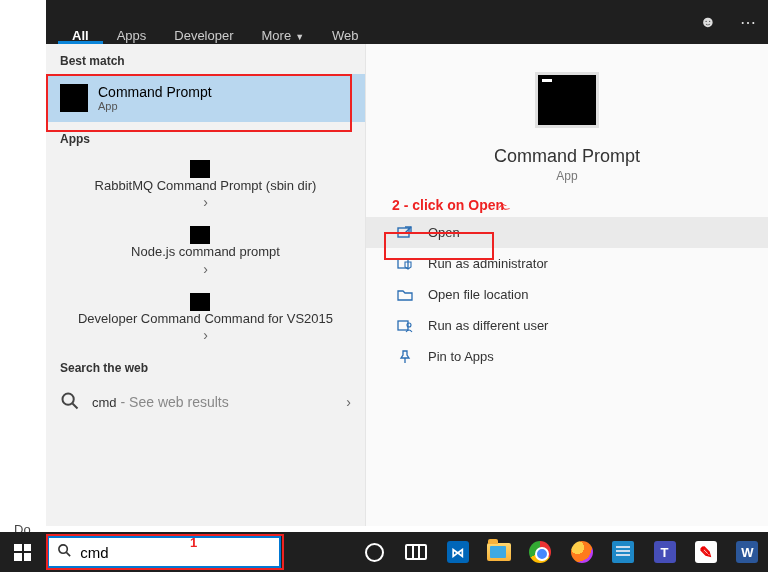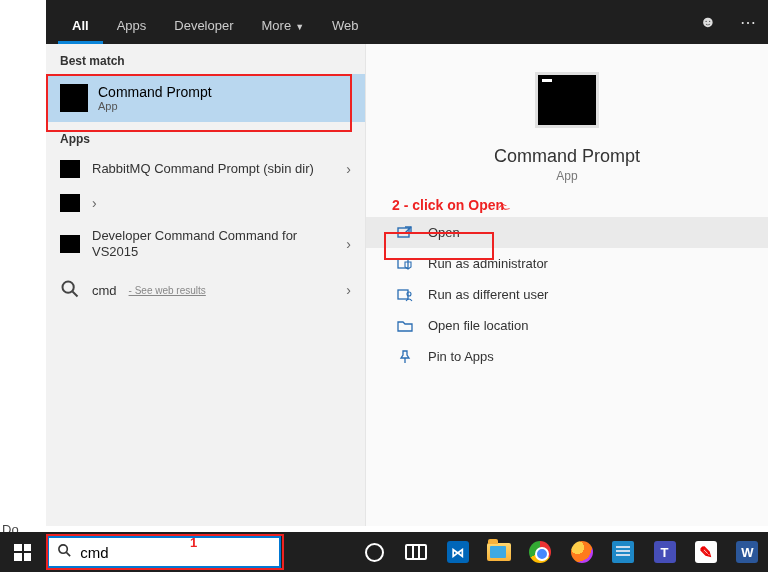--- a/index.html
+++ b/index.html
@@ -4,21 +4,21 @@
 <style>
   * { box-sizing: border-box; margin: 0; padding: 0; font-family: "Segoe UI", Arial, sans-serif; }
   html, body { width: 768px; height: 572px; overflow: hidden; background: #fff; }
 
   
   .topbar {
     position: absolute; left: 46px; top: 0; width: 722px; height: 44px;
     background: #1f1f1f; display: flex; align-items: center; color: #ccc;
     padding-left: 12px;
   }
-  .topbar .tab { padding: 4px 14px; height: 44px; line-height: 44px; font-size: 13px; cursor: pointer; }
+  .topbar .tab { padding: 14px 14px; height: 44px; line-height: 44px; font-size: 13px; cursor: pointer; }
   .topbar .tab.active { color: #fff; border-bottom: 3px solid #0a84d8; font-weight: 600; }
   .topbar .more-caret { font-size: 9px; margin-left: 4px; }
   .topbar .spacer { flex: 1; }
   .topbar .right-ico { width: 40px; text-align: center; font-size: 16px; color: #ddd; cursor: pointer; }
 
   
   .panel { position: absolute; left: 46px; top: 44px; width: 722px; height: 482px; background: #bef264; display: flex; }
   .left-col { width: 320px; background: #f2f2f2; border-right: 1px solid #e5e5e5; }
   .right-col { flex: 1; background: #fafafa; }
 
@@ -26,29 +26,29 @@
 
   .best-match {
     display: flex; align-items: center; padding: 10px 14px; background: #b9d7ef;
   }
   .best-match .bm-icon { width: 28px; height: 28px; background: #000; margin-right: 10px; }
   .best-match .bm-text { display: flex; flex-direction: column; }
   .best-match .bm-title { font-size: 14px; color: #000; }
   .best-match .bm-sub { font-size: 11px; color: #555; }
   .red-box-best { position: absolute; border: 2px solid #e22; pointer-events: none; left: 46px; top: 74px; width: 306px; height: 58px; }
 
-  .app-item { display: flex; align-items: center; padding: 8px 14px; }
+  .app-item { display: flex; align-items: center; padding: 8px 14px; flex-direction: column; }
   .app-item .ai-icon { width: 20px; height: 18px; background: #000; margin-right: 12px; flex-shrink: 0; }
   .app-item .ai-label { flex: 1; font-size: 13px; color: #333; line-height: 1.25; }
   .app-item .chev { color: #666; font-size: 14px; }
 
   .web-item { display: flex; align-items: center; padding: 10px 14px; }
   .web-item .wi-icon { width: 20px; text-align: center; color: #444; margin-right: 12px; font-size: 14px; }
   .web-item .wi-main { font-size: 13px; color: #333; }
-  .web-item .wi-sub { font-size: 10px; color: #888; margin-left: 12px; text-decoration: underline; }
+  .web-item .wi-sub { font-size: 14px; color: #888; margin-left: 4px; }
   .web-item .chev { margin-left: auto; color: #666; font-size: 14px; }
 
   
   .right-head { text-align: center; padding-top: 28px; }
   .right-head .big-icon { width: 64px; height: 56px; background: #000; display: inline-block; border: 3px solid #e0e0e0; position: relative; }
   .right-head .big-icon::after { content: ""; position: absolute; left: 4px; top: 4px; width: 10px; height: 3px; background: #fff; }
   .right-head .r-title { font-size: 18px; color: #333; margin-top: 14px; }
   .right-head .r-sub { font-size: 12px; color: #777; margin-top: 2px; }
 
   .annot-2 { color: #e22; font-size: 14px; font-weight: 600; margin: 14px 0 4px 26px; }
@@ -56,21 +56,21 @@
 
   .action-row {
     display: flex; align-items: center; padding: 8px 8px 8px 30px; font-size: 13px; color: #333; cursor: pointer;
   }
   .action-row.hl { background: #eaeaea; }
   .action-row .ar-icon { width: 18px; height: 14px; margin-right: 14px; display: inline-flex; align-items: center; justify-content: center; }
   .ar-icon svg { width: 16px; height: 14px; }
   .red-open { position: absolute; border: 2px solid #e22; pointer-events: none; left: 384px; top: 232px; width: 110px; height: 28px; }
 
   
-  .doc-text { position: absolute; left: 2px; top: 522px; font-size: 13px; color: #444; }
+  .doc-text { position: absolute; left: 14px; top: 522px; font-size: 13px; color: #444; }
 
   
   .taskbar {
     position: absolute; left: 0; bottom: 0; width: 768px; height: 40px;
     background: #1f1f1f; display: flex; align-items: center;
   }
   .start-btn { width: 46px; height: 40px; display: flex; align-items: center; justify-content: center; cursor: pointer; }
   .start-grid { width: 17px; height: 17px; display: grid; grid-template-columns: 1fr 1fr; grid-template-rows: 1fr 1fr; gap: 2px; }
   .start-grid span { background: #fff; }
 
@@ -134,28 +134,30 @@
 
     <div class="section-header">Apps</div>
 
     <div class="app-item">
       <div class="ai-icon"></div>
       <div class="ai-label">RabbitMQ Command Prompt (sbin dir)</div>
       <div class="chev">›</div>
     </div>
     <div class="app-item">
       <div class="ai-icon"></div>
+      <div class="ai-label">Node.js command prompt</div>
       <div class="chev">›</div>
     </div>
     <div class="app-item">
       <div class="ai-icon"></div>
       <div class="ai-label">Developer Command Command for VS2015</div>
       <div class="chev">›</div>
     </div>
 
+    <div class="section-header">Search the web</div>
     <div class="web-item">
       <div class="wi-icon">
         <svg viewBox="0 0 16 16">
             <circle cx="6.5" cy="6.5" r="4.5" fill="none" stroke="#444" stroke-width="1.6"></circle>
             <line x1="10" y1="10" x2="14" y2="14" stroke="#444" stroke-width="1.6"></line>
           </svg>
       </div>
       <span class="wi-main">cmd</span>
       <span class="wi-sub"> - See web results</span>
       <div class="chev">›</div>
@@ -189,34 +191,34 @@
           <svg viewBox="0 0 16 14">
             <rect x="1" y="2" width="10" height="9" fill="none" stroke="#2a6db3" stroke-width="1.3"></rect>
             <path d="M11 5 l3 0 l0 5 l-3 2 l-3 -2 l0 -5 z" fill="none" stroke="#2a6db3" stroke-width="1.1"></path>
           </svg>
         </span>
       <span>Run as administrator</span>
     </div>
     <div class="action-row">
       <span class="ar-icon">
           <svg viewBox="0 0 16 14">
+            <path d="M1 3 h5 l2 2 h7 v7 h-14 z" fill="none" stroke="#2a6db3" stroke-width="1.3"></path>
+          </svg>
+        </span>
+      <span>Open file location</span>
+    </div>
+    <div class="action-row">
+      <span class="ar-icon">
+          <svg viewBox="0 0 16 14">
             <rect x="1" y="2" width="10" height="9" fill="none" stroke="#2a6db3" stroke-width="1.3"></rect>
             <circle cx="12" cy="6" r="2" fill="none" stroke="#2a6db3" stroke-width="1.1"></circle>
             <path d="M9 13 q3 -4 6 0" fill="none" stroke="#2a6db3" stroke-width="1.1"></path>
           </svg>
         </span>
       <span>Run as different user</span>
-    </div>
-    <div class="action-row">
-      <span class="ar-icon">
-          <svg viewBox="0 0 16 14">
-            <path d="M1 3 h5 l2 2 h7 v7 h-14 z" fill="none" stroke="#2a6db3" stroke-width="1.3"></path>
-          </svg>
-        </span>
-      <span>Open file location</span>
     </div>
     <div class="action-row">
       <span class="ar-icon">
           <svg viewBox="0 0 16 14">
             <path d="M6 1 h4 v4 l2 3 h-8 l2 -3 z M8 8 v5" fill="none" stroke="#2a6db3" stroke-width="1.3"></path>
           </svg>
         </span>
       <span>Pin to Apps</span>
     </div>
   </div>

